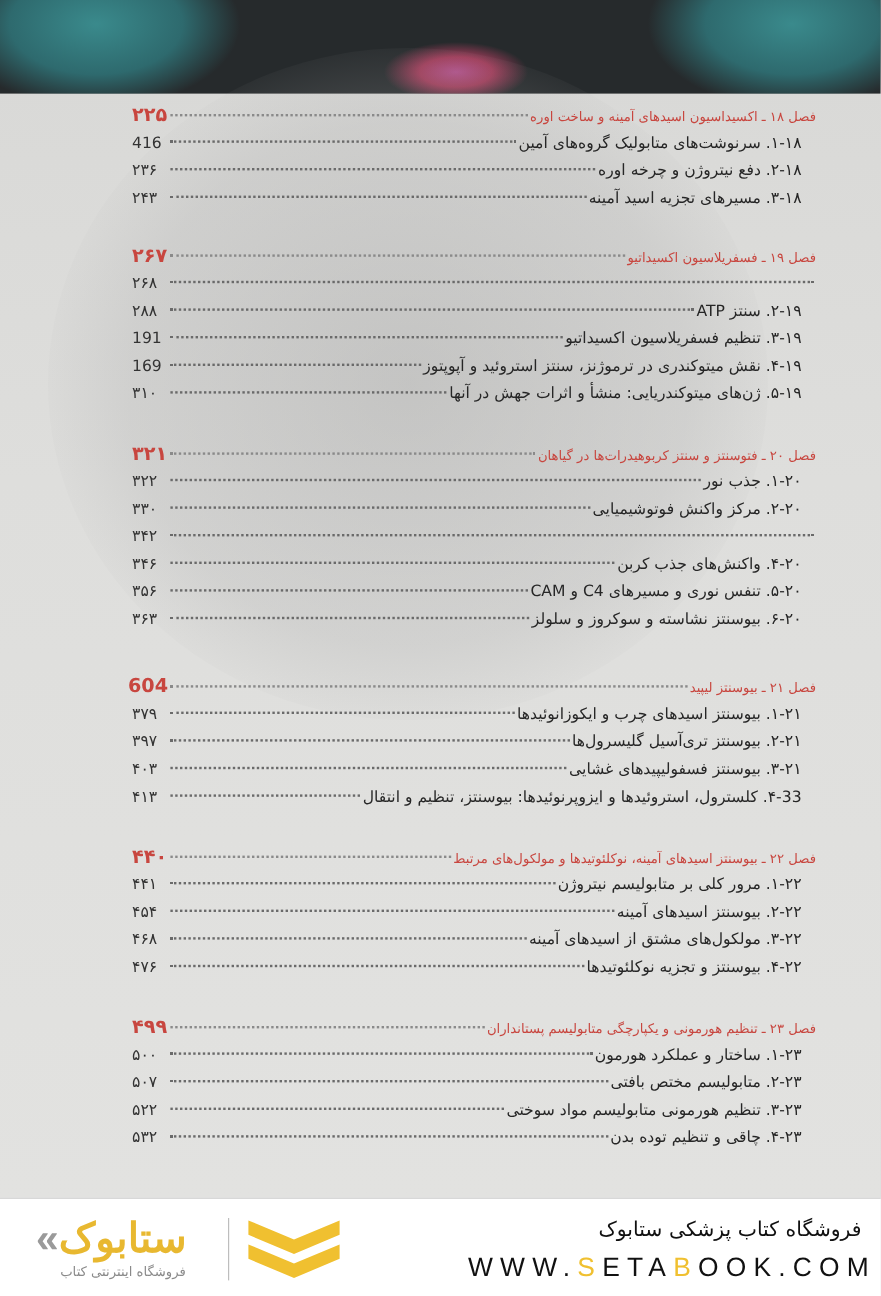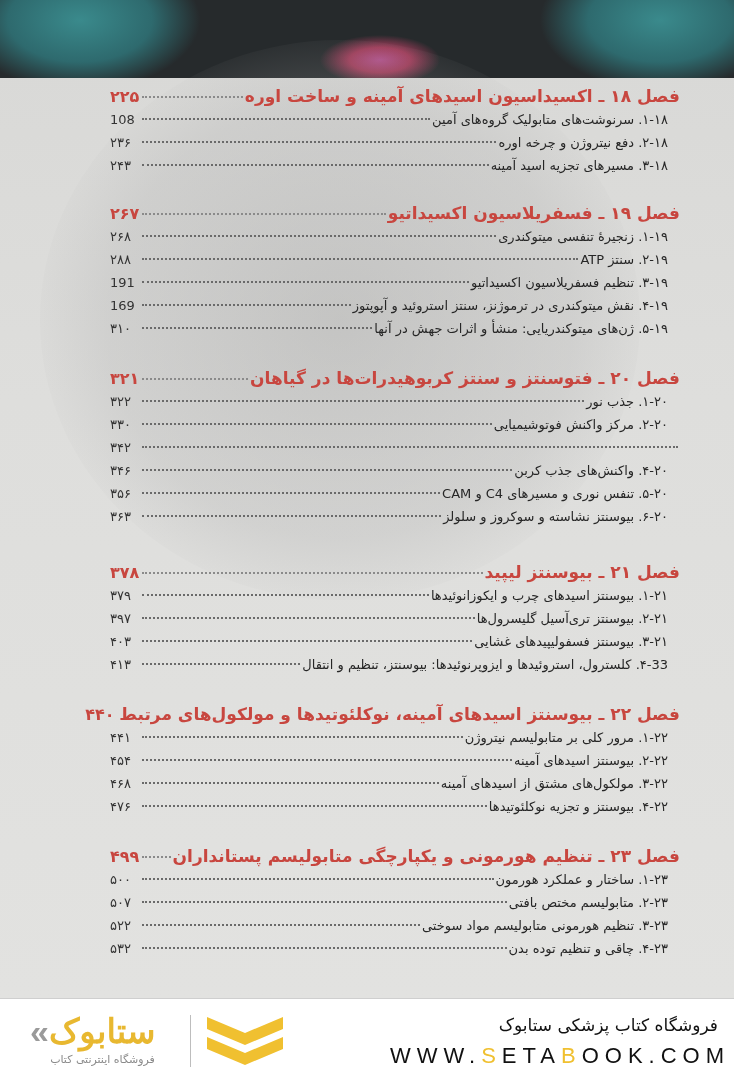--- a/index.html
+++ b/index.html
@@ -34,21 +34,21 @@
     .row {
       display: flex; align-items: baseline; height: 23px; line-height: 23px;
       white-space: nowrap;
     }
     .row .title { flex: 0 0 auto; }
     .row .dots {
       flex: 1 1 auto; border-bottom: 2px dotted #6a6a6a; margin: 0 2px; height: 0; transform: translateY(-4px);
     }
     .row .page-num { flex: 0 0 auto; width: 30px; text-align: left; }
     .chapter-head { height: 24px; line-height: 24px; }
-    .chapter-head .title { color: #c8463f; font-weight: bold; font-size: 17px; }
+    .chapter-head .title { color: #c8463f; font-weight: normal; font-size: 11px; }
     .chapter-head .page-num { color: #c8463f; font-weight: bold; font-size: 16px; }
     .chapter-head .dots { border-bottom-color: #8a8a8a; }
     .sub { color: #262626; font-size: 13px; }
     .sub .title { padding-right: 12px; }
     .sub .page-num { color: #333; font-size: 13px; }
 
     .footer {
       position: absolute; left: 0; top: 998px; width: 734px; height: 82px;
       background: #ffffff;
       border-top: 1px solid #cfcfcf;
@@ -91,42 +91,41 @@
 
     <div class="chapter" style="margin-top:6px;">
       <div class="row chapter-head">
         <span class="title">فصل ۱۸ ـ اکسیداسیون اسیدهای آمینه و ساخت اوره</span>
         <span class="dots"></span>
         <span class="page-num">۲۲۵</span>
       </div>
       <div class="row sub">
         <span class="title">۱-۱۸. سرنوشت‌های متابولیک گروه‌های آمین</span>
         <span class="dots"></span>
-        <span class="page-num">108</span>
+        <span class="page-num">416</span>
       </div>
       <div class="row sub">
         <span class="title">۲-۱۸. دفع نیتروژن و چرخه اوره</span>
         <span class="dots"></span>
         <span class="page-num">۲۳۶</span>
       </div>
       <div class="row sub">
         <span class="title">۳-۱۸. مسیرهای تجزیه اسید آمینه</span>
         <span class="dots"></span>
         <span class="page-num">۲۴۳</span>
       </div>
     </div>
 
     <div class="chapter" style="margin-top:24px;">
       <div class="row chapter-head">
         <span class="title">فصل ۱۹ ـ فسفریلاسیون اکسیداتیو</span>
         <span class="dots"></span>
         <span class="page-num">۲۶۷</span>
       </div>
       <div class="row sub">
-        <span class="title">۱-۱۹. زنجیرهٔ تنفسی میتوکندری</span>
         <span class="dots"></span>
         <span class="page-num">۲۶۸</span>
       </div>
       <div class="row sub">
         <span class="title">۲-۱۹. سنتز ATP</span>
         <span class="dots"></span>
         <span class="page-num">۲۸۸</span>
       </div>
       <div class="row sub">
         <span class="title">۳-۱۹. تنظیم فسفریلاسیون اکسیداتیو</span>
@@ -179,21 +178,21 @@
         <span class="title">۶-۲۰. بیوسنتز نشاسته و سوکروز و سلولز</span>
         <span class="dots"></span>
         <span class="page-num">۳۶۳</span>
       </div>
     </div>
 
     <div class="chapter" style="margin-top:32px;">
       <div class="row chapter-head">
         <span class="title">فصل ۲۱ ـ بیوسنتز لیپید</span>
         <span class="dots"></span>
-        <span class="page-num">۳۷۸</span>
+        <span class="page-num">604</span>
       </div>
       <div class="row sub">
         <span class="title">۱-۲۱. بیوسنتز اسیدهای چرب و ایکوزانوئیدها</span>
         <span class="dots"></span>
         <span class="page-num">۳۷۹</span>
       </div>
       <div class="row sub">
         <span class="title">۲-۲۱. بیوسنتز تری‌آسیل گلیسرول‌ها</span>
         <span class="dots"></span>
         <span class="page-num">۳۹۷</span>

